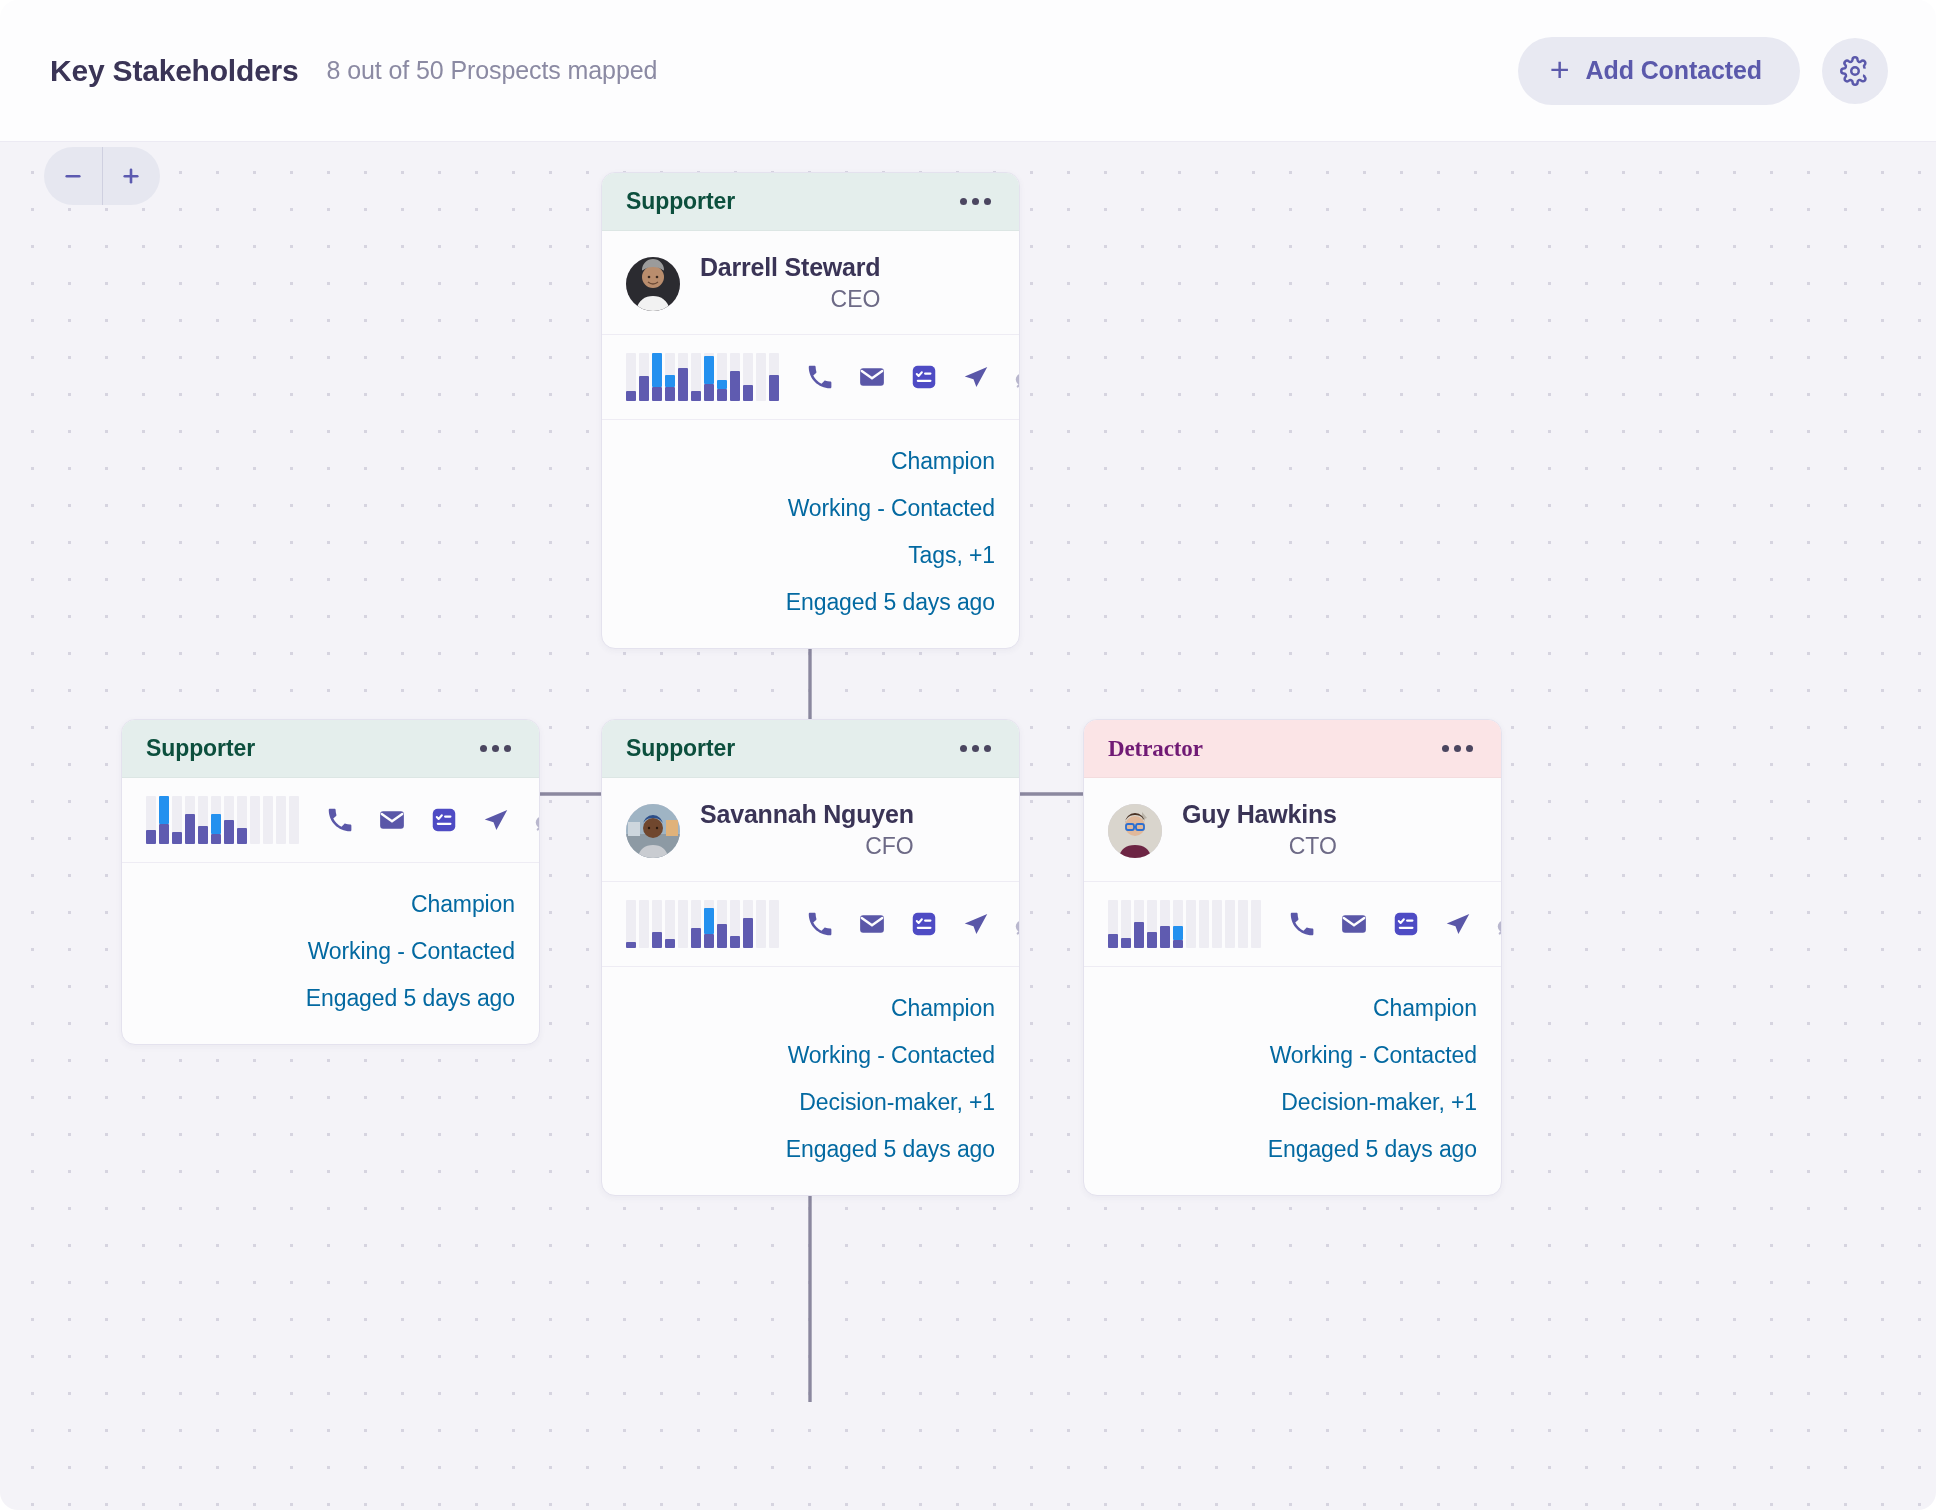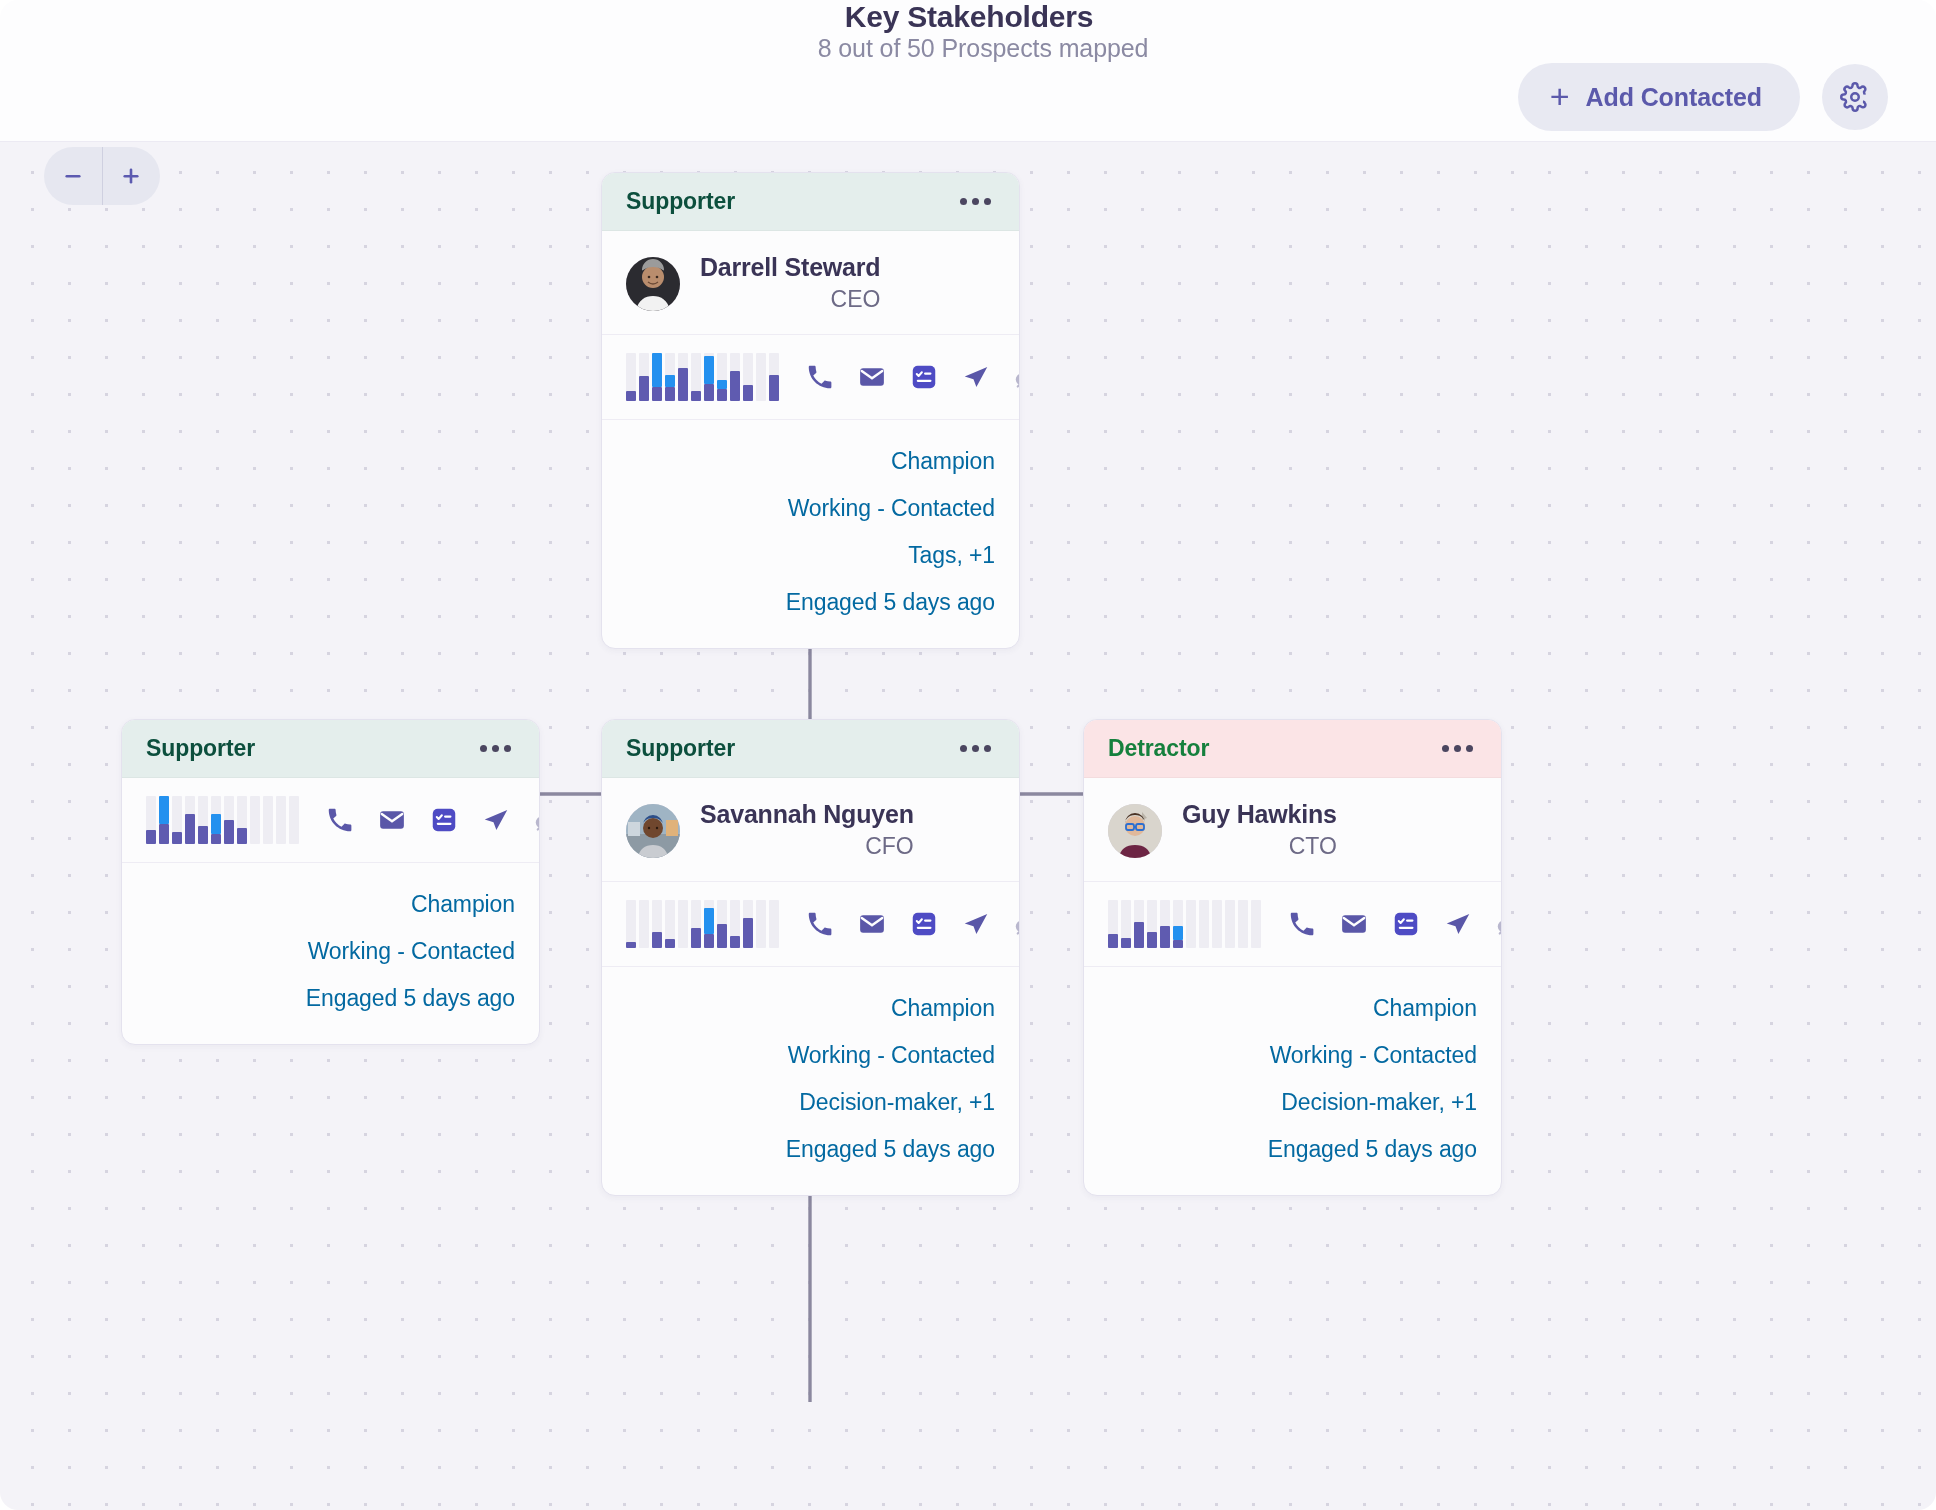--- a/index.html
+++ b/index.html
@@ -26,21 +26,20 @@
     position: absolute;
     top: 0; left: 0;
     width: 1936px;
     height: 142px;
     background: #fdfdfe;
     border-bottom: 1px solid #eceaf3;
     display: flex;
     align-items: center;
     padding: 0 48px 0 50px;
     z-index: 20;
-    flex-direction: column;
   }
   #page-title {
     font-size: 30px;
     font-weight: bold;
     color: #3a3456;
     letter-spacing: -0.2px;
   }
   #header-subtitle {
     font-size: 25px;
     color: #8b8aa3;
@@ -154,21 +153,21 @@
     border-bottom: 1px solid rgba(0,0,0,0.03);
   }
   .card-header.supporter { background: #e4eeec; }
   .card-header.detractor { background: #fbe4e6; }
   .card-type {
     font-size: 23px;
     font-weight: bold;
     letter-spacing: -0.1px;
   }
   .card-header.supporter .card-type { color: #0c4f3d; }
-  .card-header.detractor .card-type { color: #15803d; }
+  .card-header.detractor .card-type { color: #701a75; font-family: Liberation Serif, serif; }
   .card-menu {
     margin-left: auto;
     display: flex;
     gap: 5px;
     cursor: pointer;
     padding: 8px 2px;
   }
   .card-menu span {
     width: 7px; height: 7px;
     border-radius: 50%;

